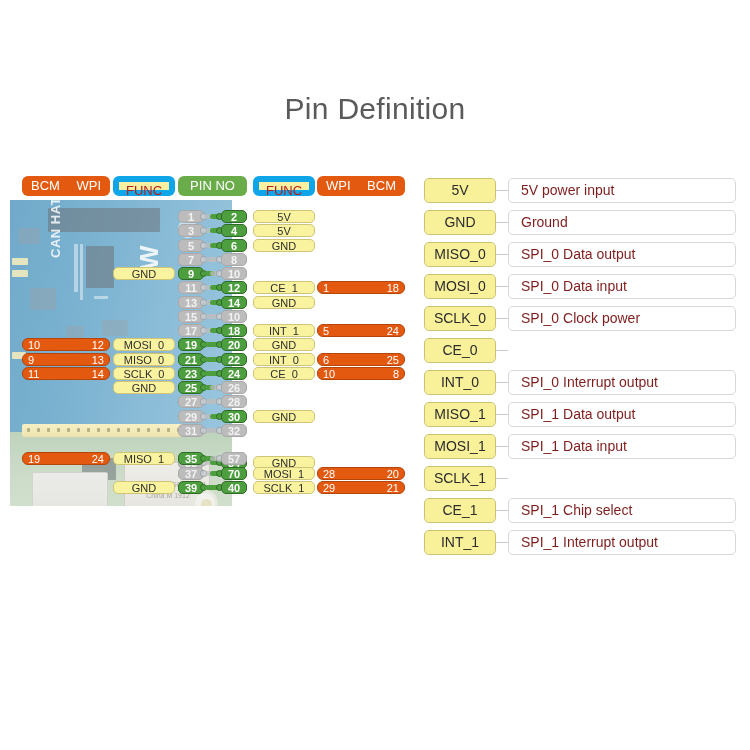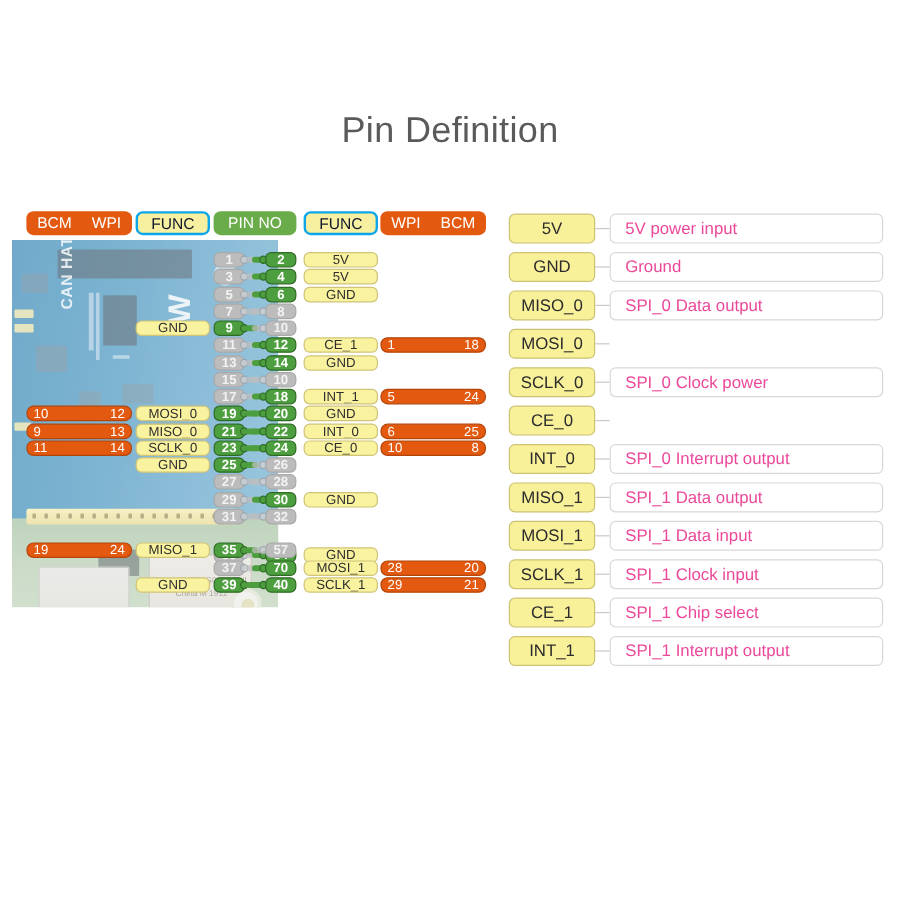--- a/index.html
+++ b/index.html
@@ -104,21 +104,21 @@
   }
 
   
   #header-row { position: absolute; left: 0; top: 0; width: 392px; height: 20px; }
   .hbadge {
     position: absolute; top: 0; height: 20px; border-radius: 6px;
     color: #ffffff; font-size: 13px; line-height: 20px; text-align: center;
     white-space: nowrap;
   }
   .hbadge.orange { background: #e2590f; }
-  .hbadge.yellow { background: #f7f0a0; color: #0f172a; border: 2px solid #0ea5e9; line-height: 18px; }
+  .hbadge.yellow { background: #f7f0a0; color: #b91c1c; border: 6px solid #0ea5e9; line-height: 18px; }
   .hbadge.green  { background: #6aab4a; }
   .hbadge .a { position: absolute; left: 9px; }
   .hbadge .b { position: absolute; right: 9px; }
 
   
   .row { position: absolute; left: 0; width: 392px; height: 13px; }
 
   .badge {
     position: absolute; height: 13px; line-height: 13px;
     font-size: 11px; border-radius: 4px; text-align: center;
@@ -178,21 +178,21 @@
     background: #f9f09a; border: 1px solid #ccc272; border-radius: 5px;
     font-size: 14px; line-height: 23px; text-align: center; color: #2c2c2c;
   }
   .leg-link {
     position: absolute; left: 72px; top: 14px; width: 12px; height: 1px;
     background: #c9c9c9;
   }
   .leg-desc {
     position: absolute; left: 84px; top: 2px; width: 228px; height: 25px;
     background: #ffffff; border: 1px solid #d8d8d8; border-radius: 5px;
-    font-size: 14px; line-height: 23px; color: #ec4899; padding-left: 12px;
+    font-size: 14px; line-height: 23px; color: #7f1d1d; padding-left: 12px;
   }
 </style>
 </head>
 <body>
 
 <div id="page-title">Pin Definition</div>
 
 <div id="pin-diagram">
 
   <div id="board-photo">
@@ -501,20 +501,21 @@
       <div class="leg-desc">Ground</div>
     </div>
     <div class="leg-row">
       <div class="leg-tag">MISO_0</div>
       <div class="leg-link"></div>
       <div class="leg-desc">SPI_0 Data output</div>
     </div>
     <div class="leg-row">
       <div class="leg-tag">MOSI_0</div>
       <div class="leg-link"></div>
+      <div class="leg-desc">SPI_0 Data input</div>
     </div>
     <div class="leg-row">
       <div class="leg-tag">SCLK_0</div>
       <div class="leg-link"></div>
       <div class="leg-desc">SPI_0 Clock power</div>
     </div>
     <div class="leg-row">
       <div class="leg-tag">CE_0</div>
       <div class="leg-link"></div>
     </div>
@@ -529,21 +530,20 @@
       <div class="leg-desc">SPI_1 Data output</div>
     </div>
     <div class="leg-row">
       <div class="leg-tag">MOSI_1</div>
       <div class="leg-link"></div>
       <div class="leg-desc">SPI_1 Data input</div>
     </div>
     <div class="leg-row">
       <div class="leg-tag">SCLK_1</div>
       <div class="leg-link"></div>
-      <div class="leg-desc">SPI_1 Clock input</div>
     </div>
     <div class="leg-row">
       <div class="leg-tag">CE_1</div>
       <div class="leg-link"></div>
       <div class="leg-desc">SPI_1 Chip select</div>
     </div>
     <div class="leg-row">
       <div class="leg-tag">INT_1</div>
       <div class="leg-link"></div>
       <div class="leg-desc">SPI_1 Interrupt output</div>

